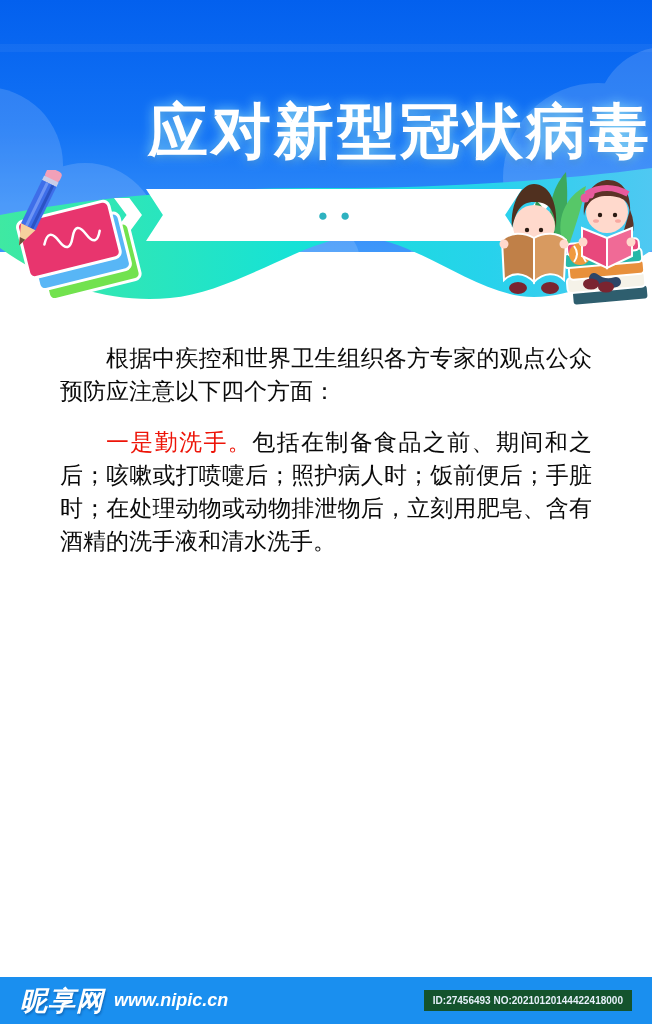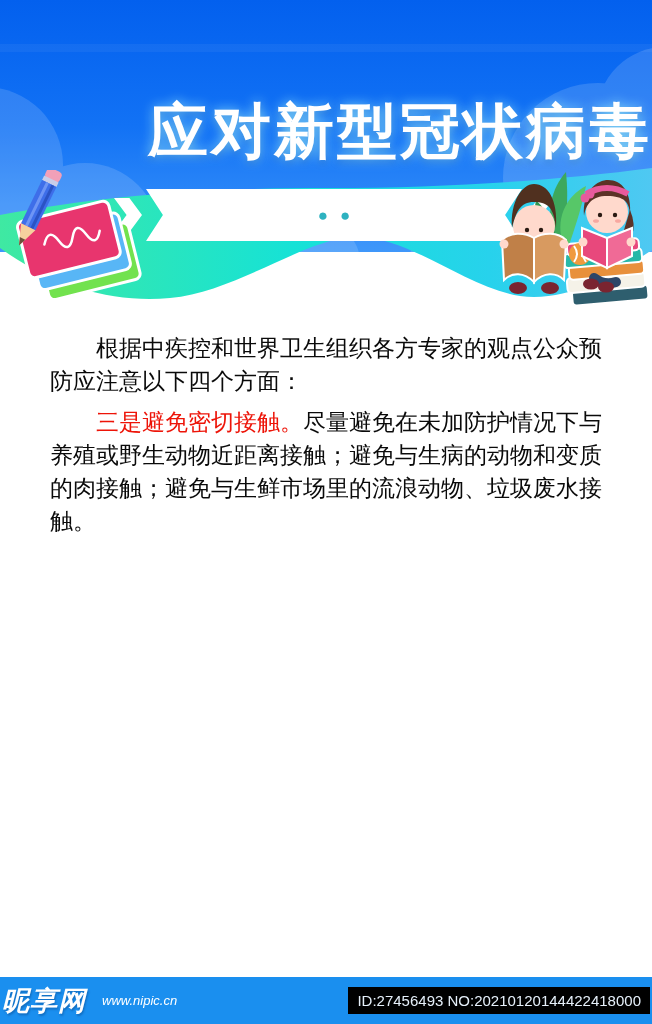--- a/index.html
+++ b/index.html
@@ -35,38 +35,38 @@
   .chev.right{left:526px;clip-path:polygon(100% 0%,45% 0%,0% 50%,45% 100%,100% 100%,55% 50%);}
   .illus{position:absolute;}
   .illus.left{left:6px;top:170px;}
   .illus.right{left:494px;top:160px;}
   
   .body-text{
     position:absolute;top:324px;left:42px;width:568px;
     font-size:23px;line-height:33px;color:#0a0a0a;
     text-align:justify;text-justify:inter-ideograph;
   }
-  .body-text p{margin:8px;text-indent:2em;}
+  .body-text p{margin:18px;text-indent:2em;}
   .body-text .red{color:#ed1408;}
   
   .footer{
     position:absolute;left:0;bottom:0;width:652px;height:47px;
-    background:#1a8fef;display:flex;align-items:center;padding:0 2px;
+    background:#1a8fef;display:flex;align-items:center;padding:0 20px;
     box-sizing:border-box;
   }
   .footer .logo{
     font-size:27px;font-weight:900;font-style:italic;color:#ffffff;
     letter-spacing:1px;text-shadow:1px 2px 2px rgba(0,50,110,.35);
   }
   .footer .site-url{
-    margin-left:16px;font-size:13px;font-weight:normal;font-style:italic;color:#ffffff;
+    margin-left:10px;font-size:18px;font-weight:bold;font-style:italic;color:#ffffff;
   }
   .footer .id-box{
-    margin-left:auto;background:#000000;color:#e6f0fa;
-    font-size:15px;padding:5px 9px;white-space:nowrap;
+    margin-left:auto;background:#14532d;color:#e6f0fa;
+    font-size:10px;padding:5px 9px;white-space:nowrap;font-weight:bold;
   }
 </style>
 </head>
 <body>
 
 <div class="poster">
 
   <div class="header">
     <svg width="652" height="330" viewBox="0 0 652 330">
       <defs>
@@ -175,21 +175,21 @@
         <path d="M8,80 C16,72 30,72 40,78 L40,122 C30,112 18,112 10,120 Z" fill="#C08048" stroke="#ffffff" stroke-width="2"></path>
         <path d="M72,80 C64,72 50,72 40,78 L40,122 C50,112 62,112 70,120 Z" fill="#D89A60" stroke="#ffffff" stroke-width="2"></path>
         <circle cx="10" cy="84" r="4.5" fill="#FFD9CC"></circle>
         <circle cx="70" cy="84" r="4.5" fill="#FFD9CC"></circle>
       </g>
     </svg>
   </div>
 
   <div class="body-text">
     <p><span>根据中疾控和世界卫生组织各方专家的观点公众预防应注意以下四个方面：</span></p>
-    <p><span class="red">三是避免密切接触。</span><span>尽量避免在未加防护情况下与养殖或野生动物近距离接触；避免与生病的动物和变质的肉接触；避免与生鲜市场里的流浪动物、垃圾废水接触。</span></p>
+    <p><span class="red">一是勤洗手。</span><span>包括在制备食品之前、期间和之后；咳嗽或打喷嚏后；照护病人时；饭前便后；手脏时；在处理动物或动物排泄物后，立刻用肥皂、含有酒精的洗手液和清水洗手。</span></p>
   </div>
 
   <div class="footer">
     <span class="logo">昵享网</span>
     <span class="site-url">www.nipic.cn</span>
     <span class="id-box">ID:27456493 NO:20210120144422418000</span>
   </div>
 
 </div>
 

